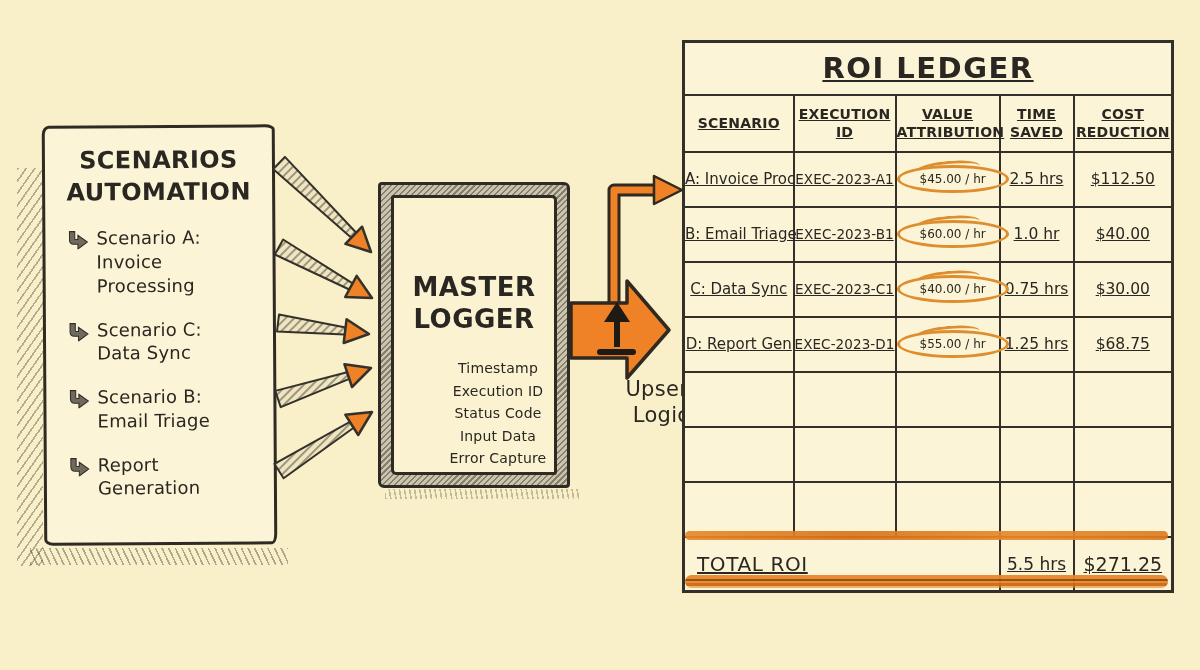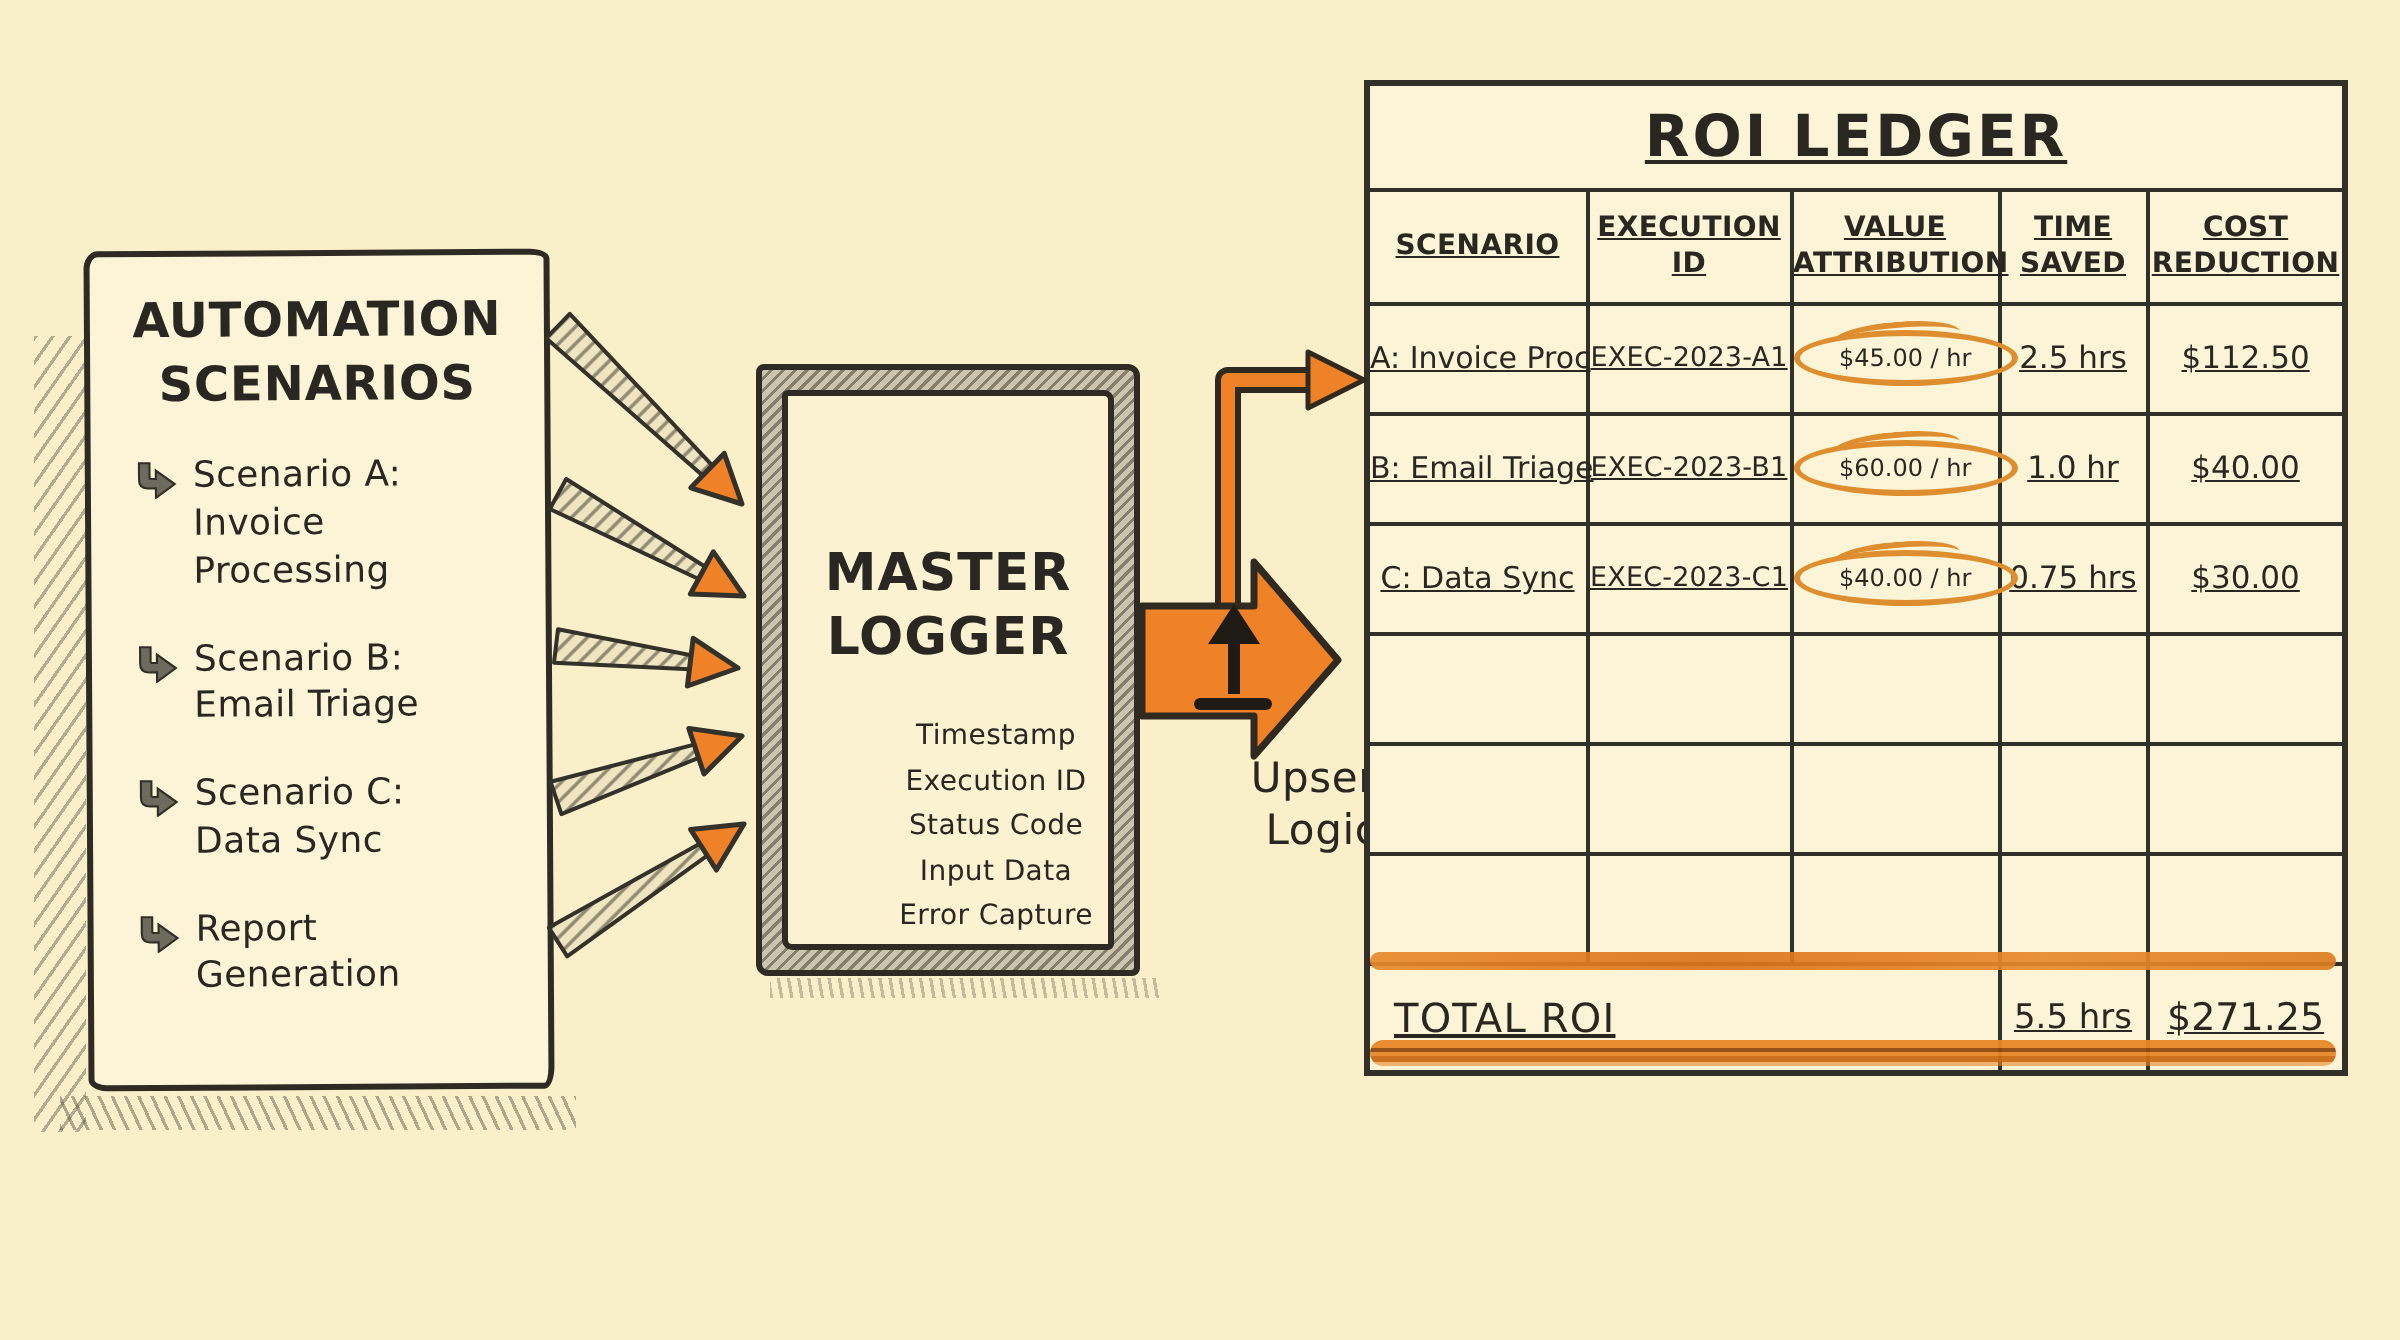--- a/index.html
+++ b/index.html
@@ -121,49 +121,49 @@
 <body>
 
 <div class="canvas">
 
   <div class="hatch hatch-left"></div>
   <div class="hatch hatch-bottom"></div>
   <div class="hatch hatch-logger"></div>
 
   <div class="scenarios-box">
     <div class="scenarios-title">
+      <div>SCENARIOS</div>
       <div>AUTOMATION</div>
-      <div>SCENARIOS</div>
     </div>
     <div class="scenario-list">
       <div class="scenario-item">
         <svg width="21" height="19" viewBox="0 0 20 18">
             <path d="M2,1 L7,1 L7,8 Q7,8.5 8,8.5 L10,8.5 L10,4.5 L19,11 L10,17.5 L10,13 L6,13 Q2,13 2,9 Z" fill="#6F6A5E" stroke="#322E27" stroke-width="1"></path>
           </svg>
         <div class="scenario-text">
           <div>Scenario A:</div>
           <div>Invoice Processing</div>
         </div>
       </div>
       <div class="scenario-item">
         <svg width="21" height="19" viewBox="0 0 20 18">
             <path d="M2,1 L7,1 L7,8 Q7,8.5 8,8.5 L10,8.5 L10,4.5 L19,11 L10,17.5 L10,13 L6,13 Q2,13 2,9 Z" fill="#6F6A5E" stroke="#322E27" stroke-width="1"></path>
           </svg>
         <div class="scenario-text">
-          <div>Scenario B:</div>
-          <div>Email Triage</div>
+          <div>Scenario C:</div>
+          <div>Data Sync</div>
         </div>
       </div>
       <div class="scenario-item">
         <svg width="21" height="19" viewBox="0 0 20 18">
             <path d="M2,1 L7,1 L7,8 Q7,8.5 8,8.5 L10,8.5 L10,4.5 L19,11 L10,17.5 L10,13 L6,13 Q2,13 2,9 Z" fill="#6F6A5E" stroke="#322E27" stroke-width="1"></path>
           </svg>
         <div class="scenario-text">
-          <div>Scenario C:</div>
-          <div>Data Sync</div>
+          <div>Scenario B:</div>
+          <div>Email Triage</div>
         </div>
       </div>
       <div class="scenario-item">
         <svg width="21" height="19" viewBox="0 0 20 18">
             <path d="M2,1 L7,1 L7,8 Q7,8.5 8,8.5 L10,8.5 L10,4.5 L19,11 L10,17.5 L10,13 L6,13 Q2,13 2,9 Z" fill="#6F6A5E" stroke="#322E27" stroke-width="1"></path>
           </svg>
         <div class="scenario-text">
           <div>Report Generation</div>
         </div>
       </div>
@@ -225,20 +225,27 @@
         <td>1.0 hr</td>
         <td>$40.00</td>
       </tr>
       <tr class="data-row">
         <td class="cell-scenario">C: Data Sync</td>
         <td class="cell-exec">EXEC-2023-C1</td>
         <td><span class="circled"><span>$40.00 / hr</span></span></td>
         <td>0.75 hrs</td>
         <td>$30.00</td>
       </tr>
+      <tr class="data-row">
+        <td class="cell-scenario">D: Report Gen</td>
+        <td class="cell-exec">EXEC-2023-D1</td>
+        <td><span class="circled"><span>$55.00 / hr</span></span></td>
+        <td>1.25 hrs</td>
+        <td>$68.75</td>
+      </tr>
       <tr class="empty-row">
         <td></td>
             <td></td>
             <td></td>
             <td></td>
             <td></td>
       </tr>
       <tr class="empty-row">
         <td></td>
             <td></td>

